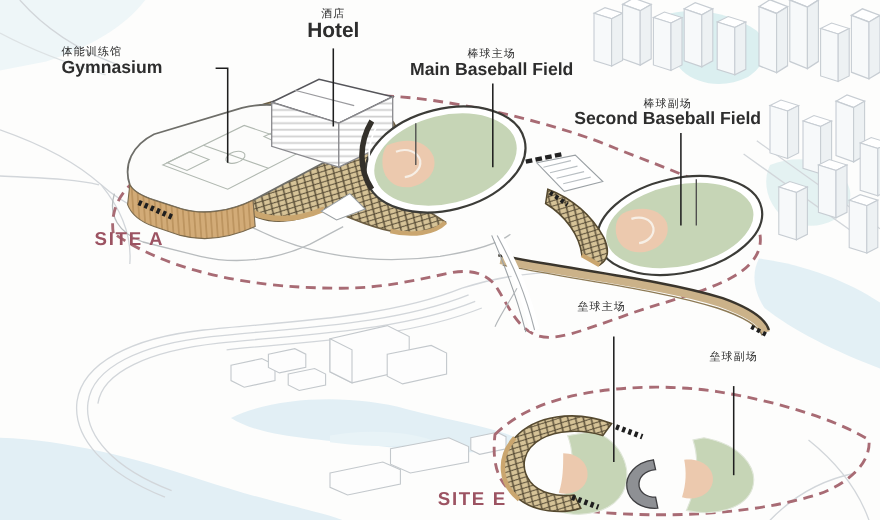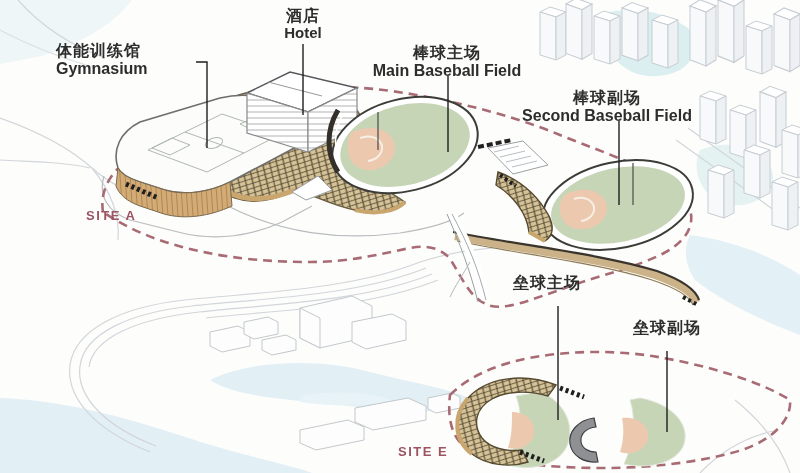--- a/index.html
+++ b/index.html
@@ -1,24 +1,24 @@
 <!DOCTYPE html>
 <html><head>
 <meta charset="utf-8">
 <style>
   html,body{margin:0;padding:0;background:#fff;}
   #stage{position:relative;width:800px;height:473px;overflow:hidden;background:#fdfdfc;
          font-family:"Liberation Sans","DejaVu Sans",sans-serif;}
   #scene{position:absolute;left:0;top:0;}
   .lbl{position:absolute;text-align:center;color:#2d2d2d;line-height:1.12;}
-  .lbl .zh{display:block;font-size:16px;font-weight:700;letter-spacing:1px;}
+  .lbl .zh{display:block;font-size:10px;font-weight:400;letter-spacing:1px;}
   .lbl .en{display:block;font-size:16px;font-weight:700;}
-  .lbl-hotel .en{font-size:15px;}
+  .lbl-hotel .en{font-size:19px;}
   .lbl-gym{text-align:left;}
-  .site-tag{position:absolute;font-size:13px;font-weight:700;letter-spacing:1.5px;color:#9c5362;text-align:center;}
+  .site-tag{position:absolute;font-size:17px;font-weight:700;letter-spacing:1.5px;color:#9c5362;text-align:center;}
 </style>
 </head>
 <body>
 
 <div id="stage">
 <svg id="scene" width="800" height="473" viewBox="0 0 800 473">
   <defs>
     <pattern id="lat" width="8" height="8" patternUnits="userSpaceOnUse" patternTransform="rotate(18) skewX(-22)">
       <rect width="8" height="8" fill="#d6c397"></rect>
       <path d="M0,8 L8,0 M0,0 L8,8" stroke="#564b35" stroke-width="1"></path>

